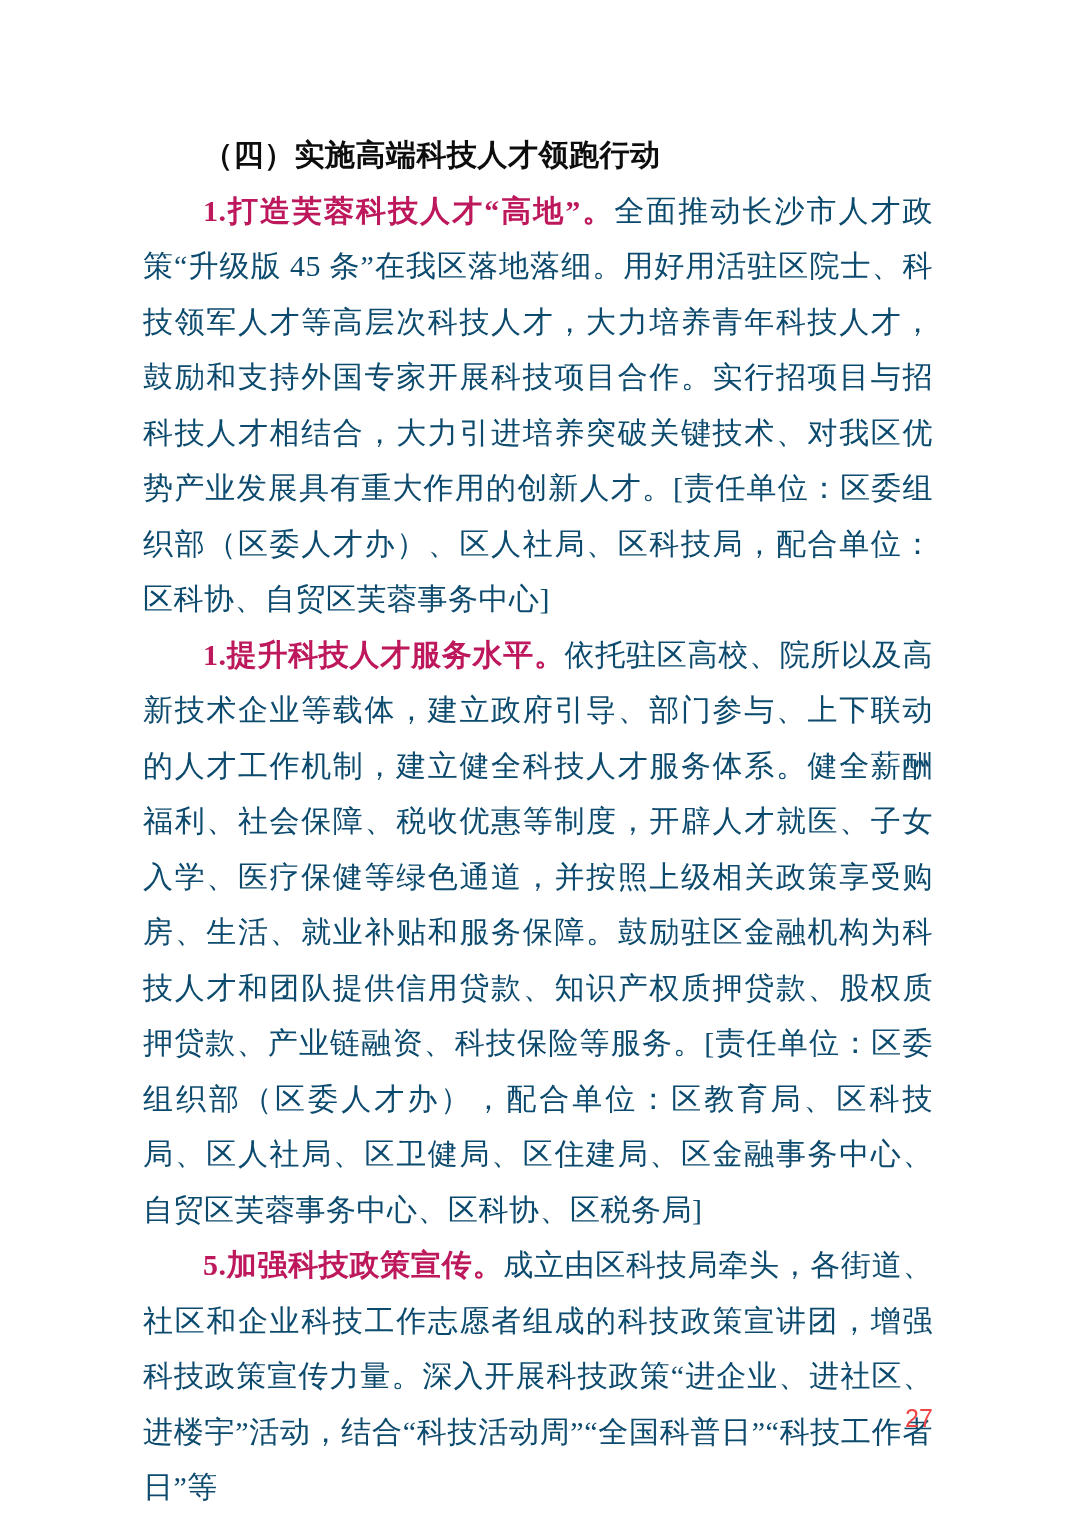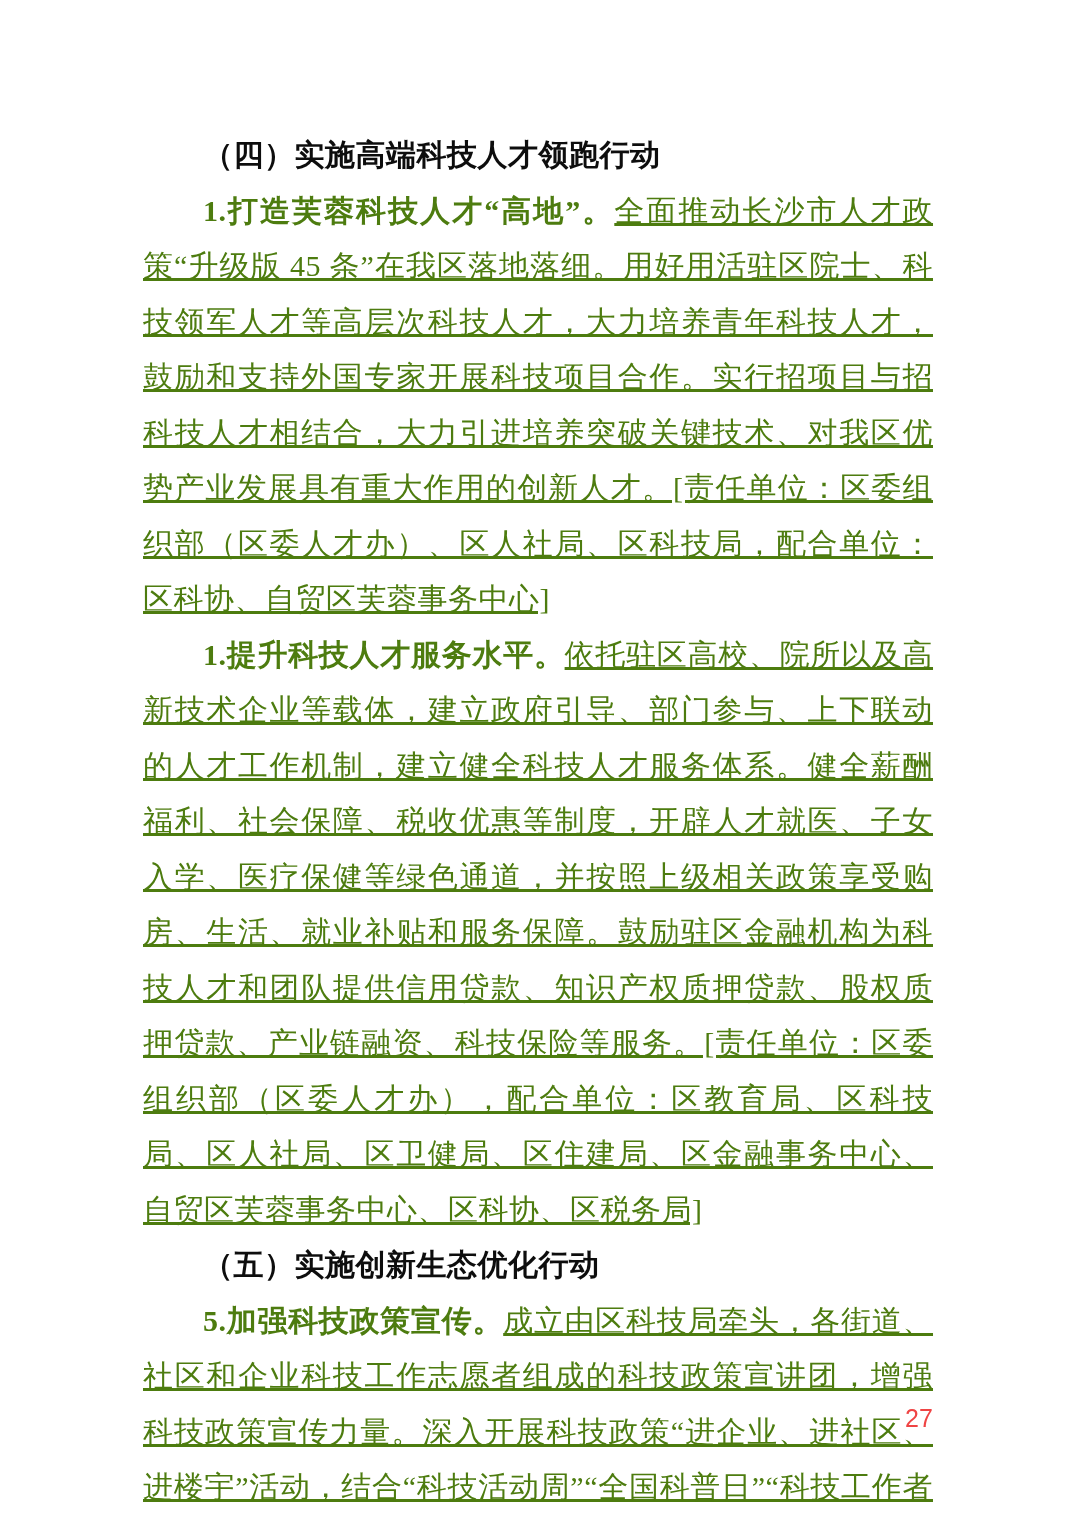--- a/index.html
+++ b/index.html
@@ -38,25 +38,24 @@
   .heading {
     font-weight: bold;
     text-indent: 2em;
     color: #0d0d0d;
   }
   .para {
     text-indent: 2em;
   }
   .lead {
     font-weight: bold;
-    color: #4d7c0f;
+    color: #be185d;
   }
   .body-text {
-    color: #4d7c0f;
-    text-decoration: underline;
+    color: #0c4a6e;
   }
   .page-number {
     position: absolute;
     left: 905px;
     top: 1404px;
     font-size: 25px;
     font-family: "Liberation Sans", "DejaVu Sans", sans-serif;
     color: #ef4444;
   }
 </style>
@@ -65,20 +64,19 @@
 
 <div class="page">
   <div class="content">
 
     <h2 class="heading">（四）实施高端科技人才领跑行动</h2>
 
     <p class="para"><b class="lead">1.打造芙蓉科技人才“高地”。</b><span class="body-text">全面推动长沙市人才政策“升级版 45 条”在我区落地落细。用好用活驻区院士、科技领军人才等高层次科技人才，大力培养青年科技人才，鼓励和支持外国专家开展科技项目合作。实行招项目与招科技人才相结合，大力引进培养突破关键技术、对我区优势产业发展具有重大作用的创新人才。[责任单位：区委组织部（区委人才办）、区人社局、区科技局，配合单位：区科协、自贸区芙蓉事务中心]</span></p>
 
     <p class="para"><b class="lead">1.提升科技人才服务水平。</b><span class="body-text">依托驻区高校、院所以及高新技术企业等载体，建立政府引导、部门参与、上下联动的人才工作机制，建立健全科技人才服务体系。健全薪酬福利、社会保障、税收优惠等制度，开辟人才就医、子女入学、医疗保健等绿色通道，并按照上级相关政策享受购房、生活、就业补贴和服务保障。鼓励驻区金融机构为科技人才和团队提供信用贷款、知识产权质押贷款、股权质押贷款、产业链融资、科技保险等服务。[责任单位：区委组织部（区委人才办），配合单位：区教育局、区科技局、区人社局、区卫健局、区住建局、区金融事务中心、自贸区芙蓉事务中心、区科协、区税务局]</span></p>
 
-    <h2 class="heading">（五）实施创新生态优化行动</h2>
 
     <p class="para"><b class="lead">5.加强科技政策宣传。</b><span class="body-text">成立由区科技局牵头，各街道、社区和企业科技工作志愿者组成的科技政策宣讲团，增强科技政策宣传力量。深入开展科技政策“进企业、进社区、进楼宇”活动，结合“科技活动周”“全国科普日”“科技工作者日”等</span></p>
 
   </div>
 
   <div class="page-number">27</div>
 </div>
 
 </body></html>

